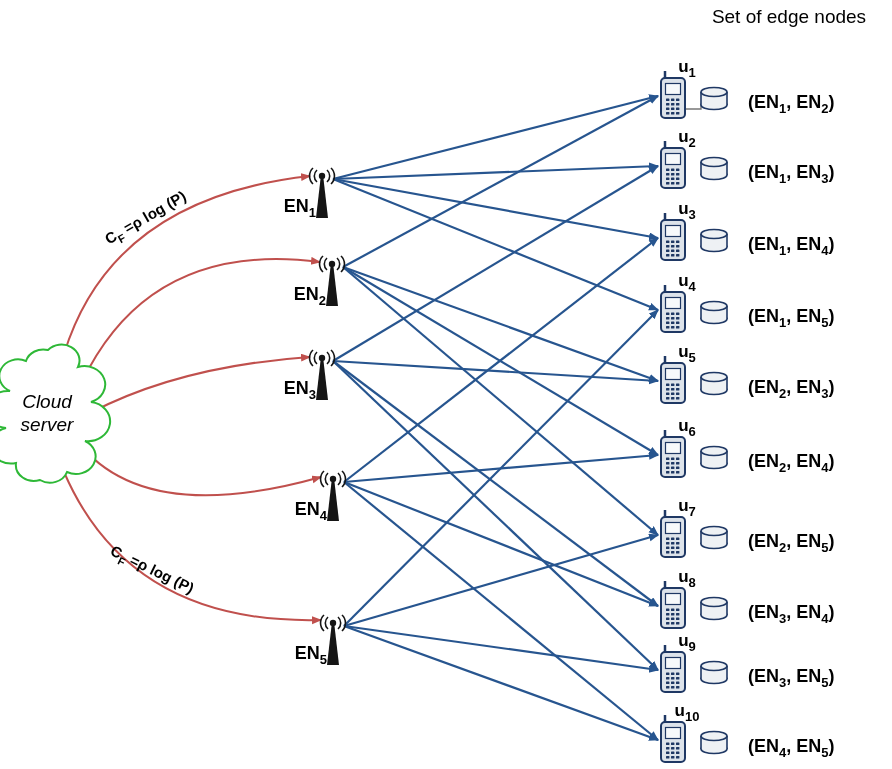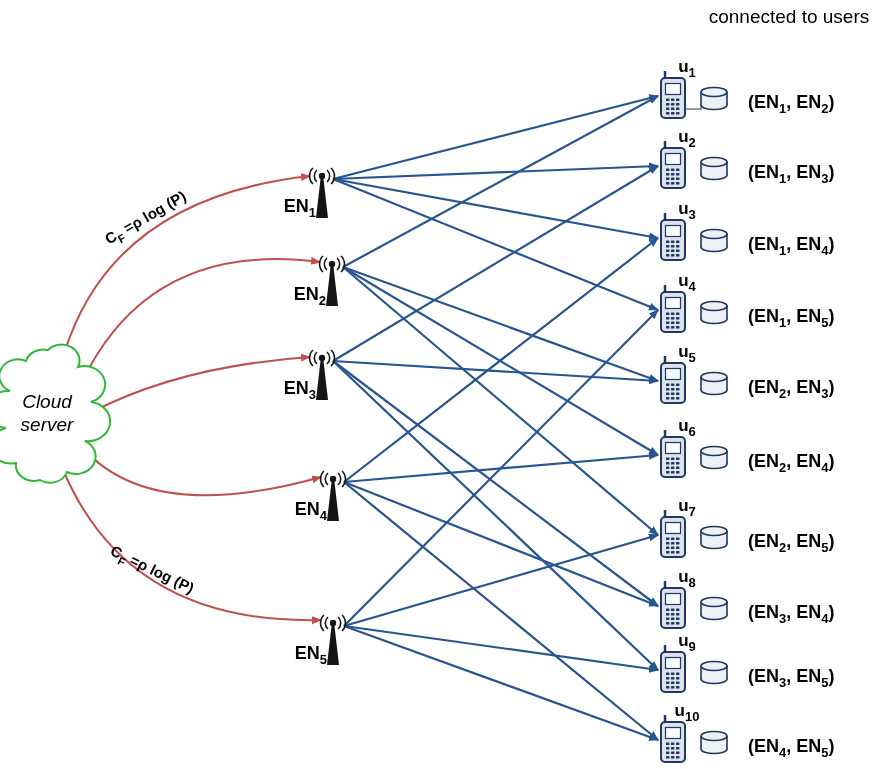--- a/index.html
+++ b/index.html
@@ -400,15 +400,15 @@
   <defs>
         <marker id="arrow-blue" markerWidth="12" markerHeight="10" refX="9" refY="4" orient="auto" markerUnits="userSpaceOnUse">
           <path d="M0,0 L10,4 L0,8 Z" fill="#27558f"></path>
         </marker>
         <marker id="arrow-red" markerWidth="12" markerHeight="10" refX="9" refY="4" orient="auto" markerUnits="userSpaceOnUse">
           <path d="M0,0 L10,4 L0,8 Z" fill="#c0504d"></path>
         </marker>
       </defs>
     </svg>
   <div class="title">
-    <div>connected to users</div>
+    <div>Set of edge nodes</div>
   </div>
 </div>
 
 </body></html>

